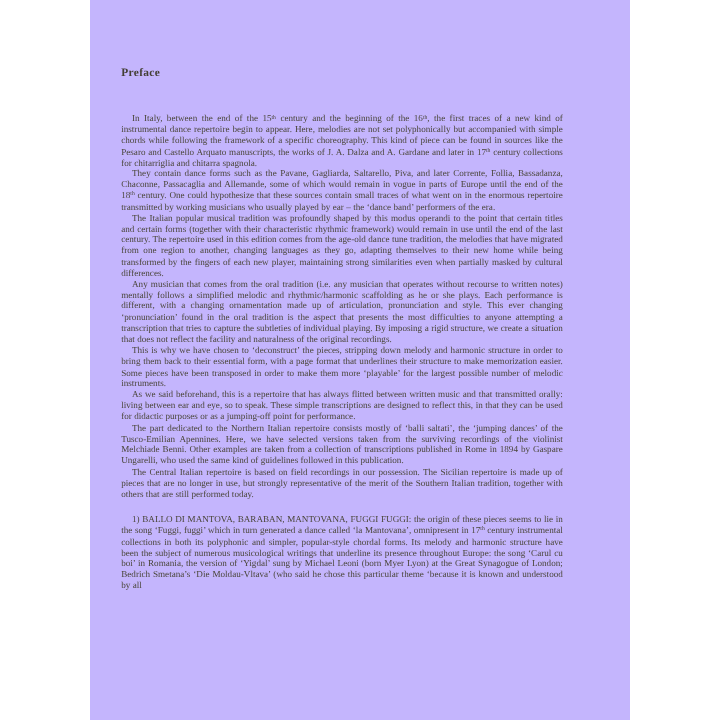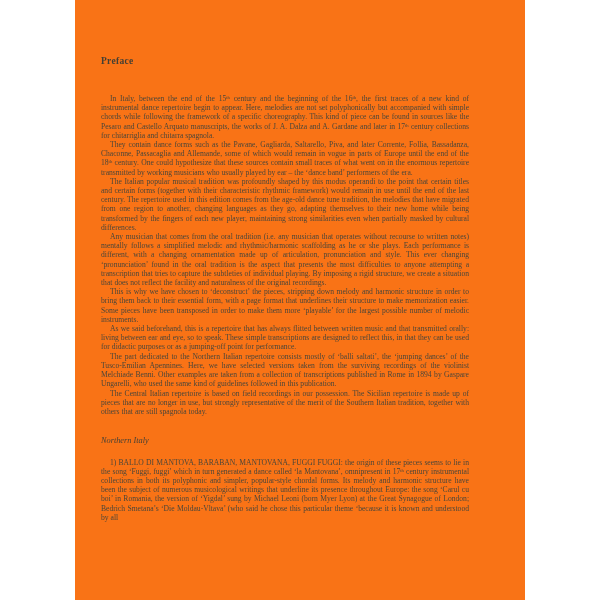--- a/index.html
+++ b/index.html
@@ -13,21 +13,21 @@
     position: relative;
     overflow: hidden;
     font-family: "Liberation Serif", "DejaVu Serif", serif;
   }
   .page {
     position: absolute;
     left: 75px;
     top: 0;
     width: 450px;
     height: 600px;
-    background: #f97316;
+    background: #c4b5fd;
   }
   .content {
     position: absolute;
     left: 26px;
     top: 0;
     width: 368px;
     color: #4a463a;
   }
   .title {
     margin: 56px 0 0 0;
@@ -74,20 +74,19 @@
   <div class="content">
     <h1 class="title">Preface</h1>
     <div class="paras">
         <p class="para"><span>In Italy, between the end of the 15</span><span class="sup">th</span><span> century and the beginning of the 16</span><span class="sup">th</span><span>, the first traces of a new kind of instrumental dance repertoire begin to appear. Here, melodies are not set polyphonically but accompanied with simple chords while following the framework of a specific choreography. This kind of piece can be found in sources like the Pesaro and Castello Arquato manuscripts, the works of J. A. Dalza and A. Gardane and later in 17</span><span class="sup">th</span><span> century collections for </span><span class="i">chitarriglia</span><span> and </span><span class="i">chitarra spagnola</span><span>.</span></p>
         <p class="para"><span>They contain dance forms such as the Pavane, Gagliarda, Saltarello, Piva, and later Corrente, Follia, Bassadanza, Chaconne, Passacaglia and Allemande, some of which would remain in vogue in parts of Europe until the end of the 18</span><span class="sup">th</span><span> century. One could hypothesize that these sources contain small traces of what went on in the enormous repertoire transmitted by working musicians who usually played by ear – the ‘dance band’ performers of the era.</span></p>
         <p class="para"><span>The Italian popular </span><span class="i">musical</span><span> tradition was profoundly shaped by this </span><span class="i">modus operandi</span><span> to the point that certain titles and certain forms (together with their characteristic rhythmic framework) would remain in use until the end of the last century. The repertoire used in this edition comes from the age-old dance tune tradition, the melodies that have migrated from one region to another, changing languages as they go, adapting themselves to their new home while being transformed by the fingers of each new player, maintaining strong similarities even when partially masked by cultural differences.</span></p>
         <p class="para"><span>Any musician that comes from the oral tradition (i.e. any musician that operates without recourse to written notes) mentally follows a simplified melodic and rhythmic/harmonic scaffolding as he or she plays. Each performance is different, with a changing ornamentation made up of articulation, pronunciation and style. This ever changing ‘pronunciation’ found in the oral tradition is the aspect that presents the most difficulties to anyone attempting a transcription that tries to capture the subtleties of individual playing. By imposing a rigid structure, we create a situation that does not reflect the facility and naturalness of the original recordings.</span></p>
         <p class="para"><span>This is why we have chosen to ‘deconstruct’ the pieces, stripping down melody and harmonic structure in order to bring them back to their essential form, with a page format that underlines their structure to make memorization easier. Some pieces have been transposed in order to make them more ‘playable’ for the largest possible number of melodic instruments.</span></p>
         <p class="para"><span>As we said beforehand, this is a repertoire that has always flitted between written music and that transmitted orally: living between ear and eye, so to speak. These simple transcriptions are designed to reflect this, in that they can be used for didactic purposes or as a jumping-off point for performance.</span></p>
         <p class="para"><span>The part dedicated to the Northern Italian repertoire consists mostly of ‘balli saltati’, the ‘jumping dances’ of the Tusco-Emilian Apennines. Here, we have selected versions taken from the surviving recordings of the violinist Melchiade Benni. Other examples are taken from a collection of transcriptions published in Rome in 1894 by Gaspare Ungarelli, who used the same kind of guidelines followed in this publication.</span></p>
-        <p class="para"><span>The Central Italian repertoire is based on field recordings in our possession. The Sicilian repertoire is made up of pieces that are no longer in use, but strongly representative of the merit of the Southern Italian tradition, together with others that are still spagnola today.</span></p>
+        <p class="para"><span>The Central Italian repertoire is based on field recordings in our possession. The Sicilian repertoire is made up of pieces that are no longer in use, but strongly representative of the merit of the Southern Italian tradition, together with others that are still performed today.</span></p>
       </div>
-    <h2 class="section-heading">Northern Italy</h2>
     <div class="section-paras">
         <p class="para"><span>1) BALLO DI MANTOVA, BARABAN, MANTOVANA, FUGGI FUGGI: the origin of these pieces seems to lie in the song ‘Fuggi, fuggi’ which in turn generated a dance called ‘la Mantovana’, omnipresent in 17</span><span class="sup">th</span><span> century instrumental collections in both its polyphonic and simpler, popular-style chordal forms. Its melody and harmonic structure have been the subject of numerous musicological writings that underline its presence throughout Europe: the song ‘Carul cu boi’ in Romania, the version of ‘Yigdal’ sung by Michael Leoni (born Myer Lyon) at the Great Synagogue of London; Bedrich Smetana’s ‘Die Moldau-Vltava’ (who said he chose this particular theme ‘because it is known and understood by all</span></p>
       </div>
   </div>
 </div>
 
 </body></html>

